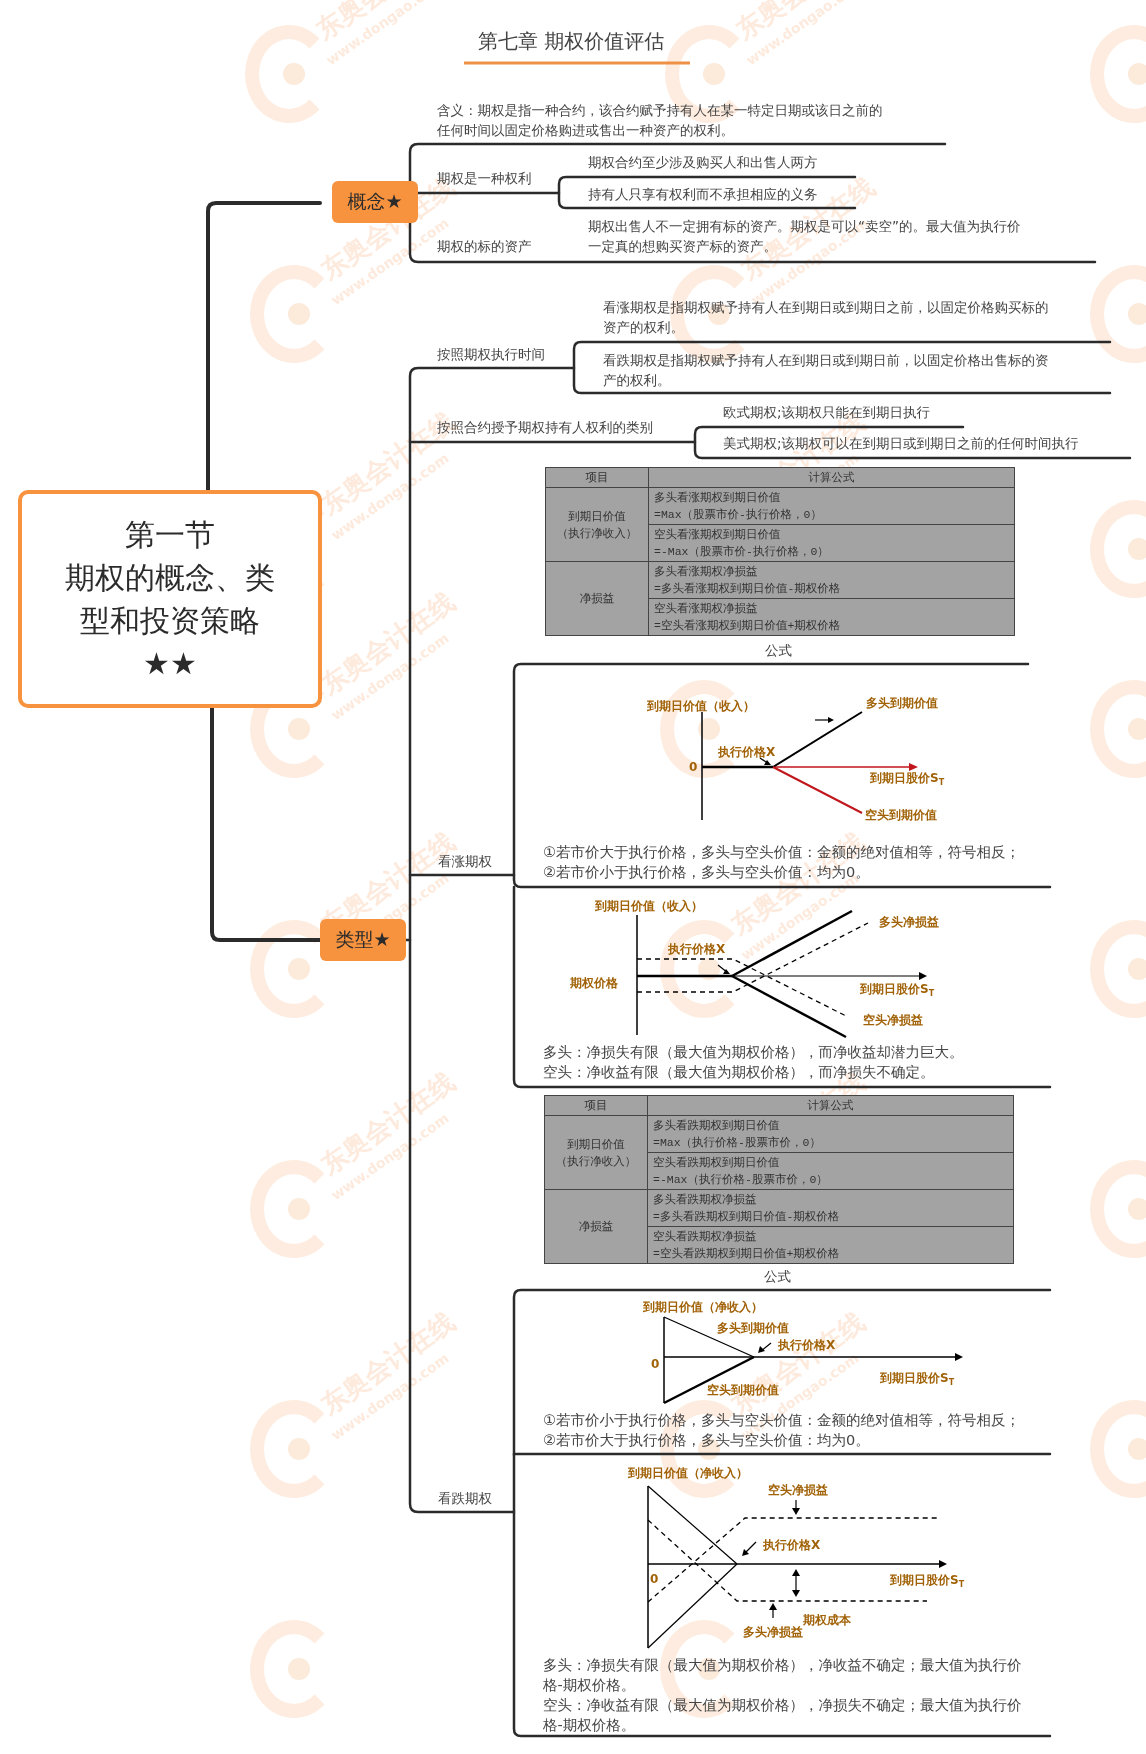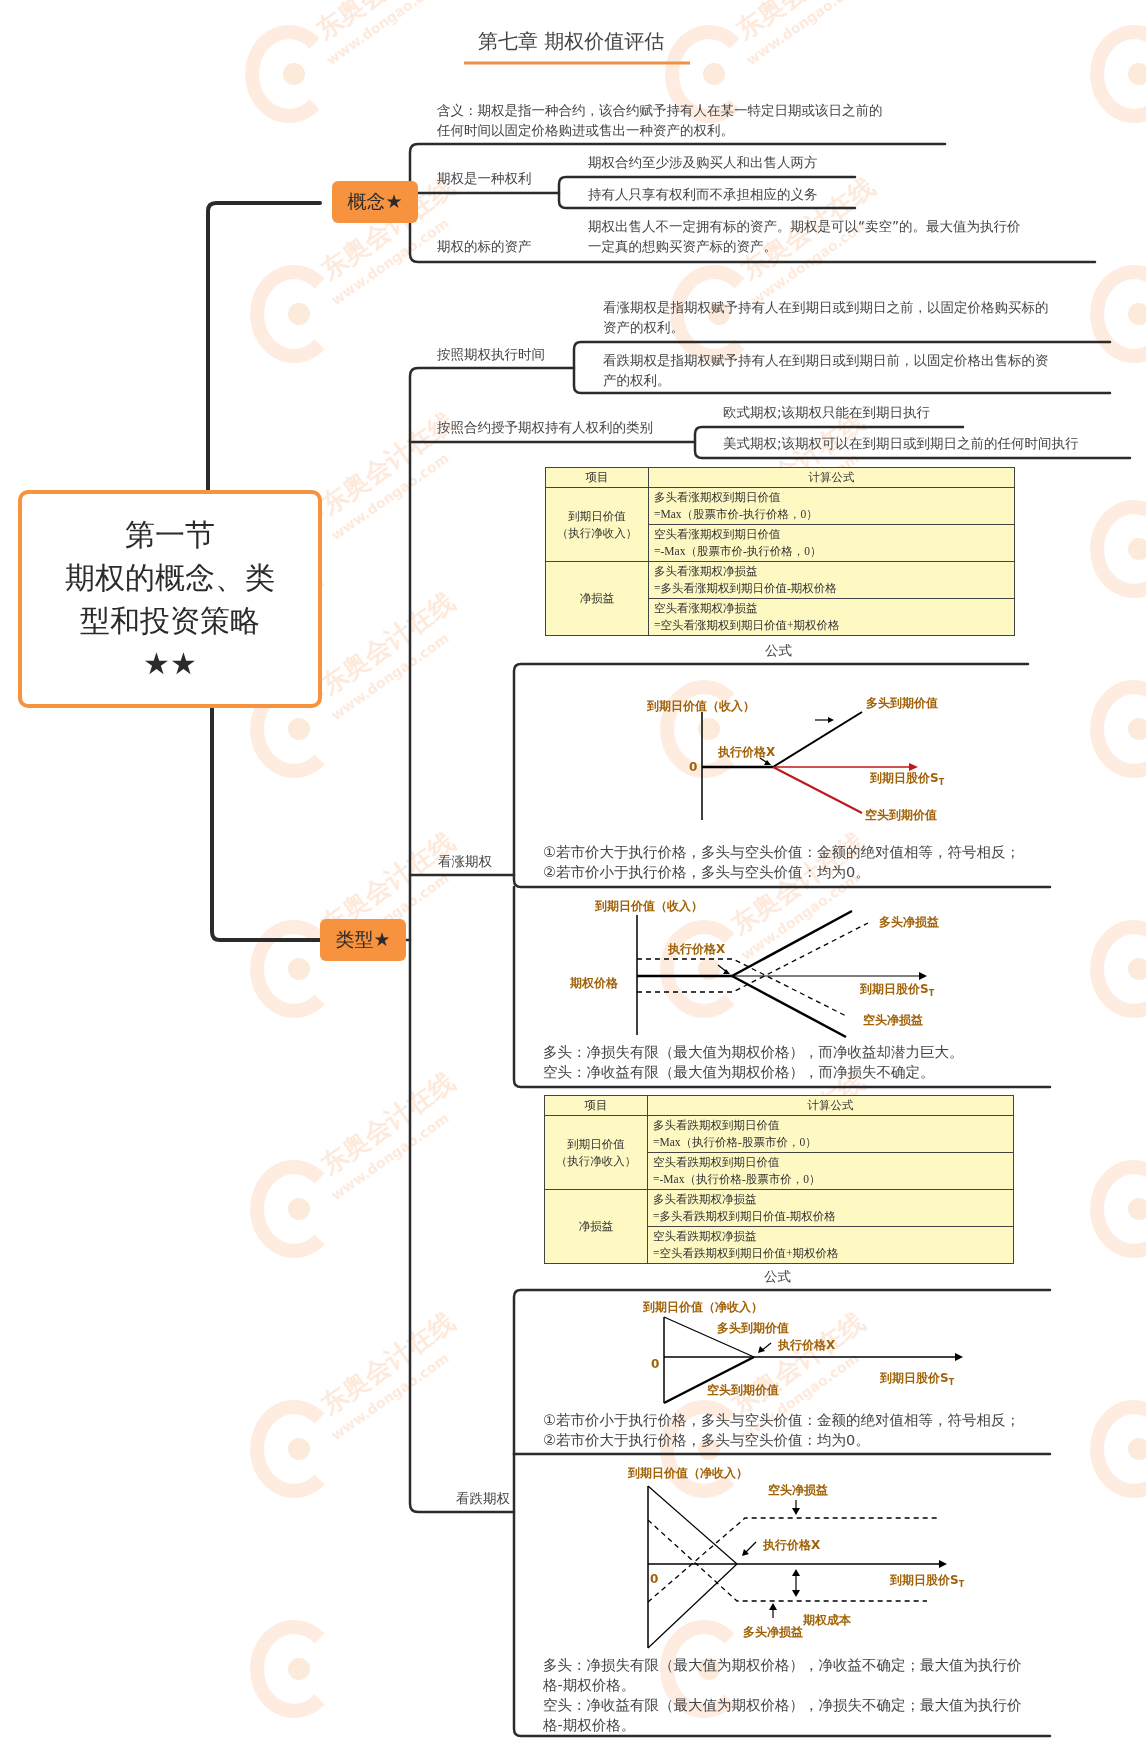--- a/index.html
+++ b/index.html
@@ -21,21 +21,21 @@
   .node-orange { position:absolute; background:#f7923e; border-radius:6px;
                  color:#2b2b2b; font-size:19px; display:flex; align-items:center; justify-content:center; }
   .central { position:absolute; left:18px; top:490px; width:296px; height:210px;
              border:4px solid #f7923e; border-radius:10px; background:#fff;
              display:flex; flex-direction:column; align-items:center; justify-content:center;
              font-size:30px; line-height:43px; color:#2b2b2b; text-align:center; }
   .t13 { font-size:13.5px; color:#444; line-height:20px; }
   .t14 { font-size:14.5px; color:#444; line-height:20px; }
   .cl { font-size:12px; font-weight:bold; color:#a16207; }
   table.ftab { position:absolute; border-collapse:collapse; font-size:11.5px; color:#333;
-               font-family:Liberation Serif, serif; background:#fef9c3; }
+               font-family:Liberation Mono, monospace; background:#a3a3a3; }
   table.ftab td { border:1px solid #444; padding:1px 5px; line-height:17px; vertical-align:middle; }
   table.ftab td.c { text-align:center; }
   table.ftab td.h { text-align:center; height:16px; }
 </style>
 </head>
 <body>
 
 <div>
   <div class="wm" style="left:245px;top:25px;">
       <div class="wm-ring"></div>
@@ -331,21 +331,21 @@
 
 <div class="abs cl" style="left:595px;top:898px;">到期日价值（收入）</div>
 <div class="abs cl" style="left:879px;top:914px;">多头净损益</div>
 <div class="abs cl" style="left:668px;top:941px;">执行价格X</div>
 <div class="abs cl" style="left:570px;top:975px;">期权价格</div>
 <div class="abs cl" style="left:860px;top:981px;"><span>到期日股价S</span><sub style="font-size:8px;">T</sub></div>
 <div class="abs cl" style="left:863px;top:1012px;">空头净损益</div>
 <div class="abs t14" style="left:543px;top:1042px;">多头：净损失有限（最大值为期权价格），而净收益却潜力巨大。</div>
 <div class="abs t14" style="left:543px;top:1062px;">空头：净收益有限（最大值为期权价格），而净损失不确定。</div>
 
-<div class="abs t13" style="left:456px;top:1488px;">看跌期权</div>
+<div class="abs t13" style="left:438px;top:1488px;">看跌期权</div>
 
 <table class="ftab" style="left:544px;top:1095px;width:470px;">
   <tbody>
       <tr>
         <td class="h" style="width:92px;">项目</td>
         <td class="h">计算公式</td>
       </tr>
   <tr>
         <td class="c" rowspan="2">
           <div>到期日价值</div>

